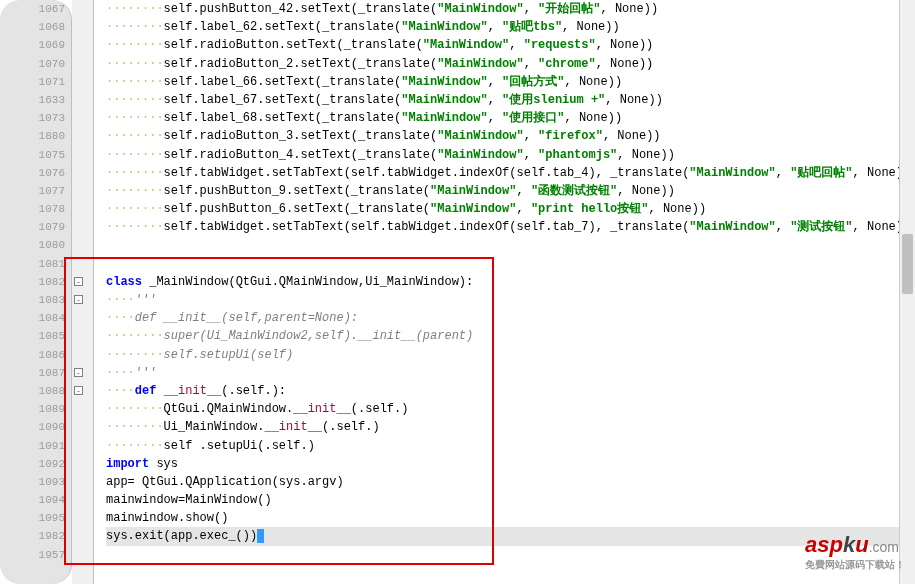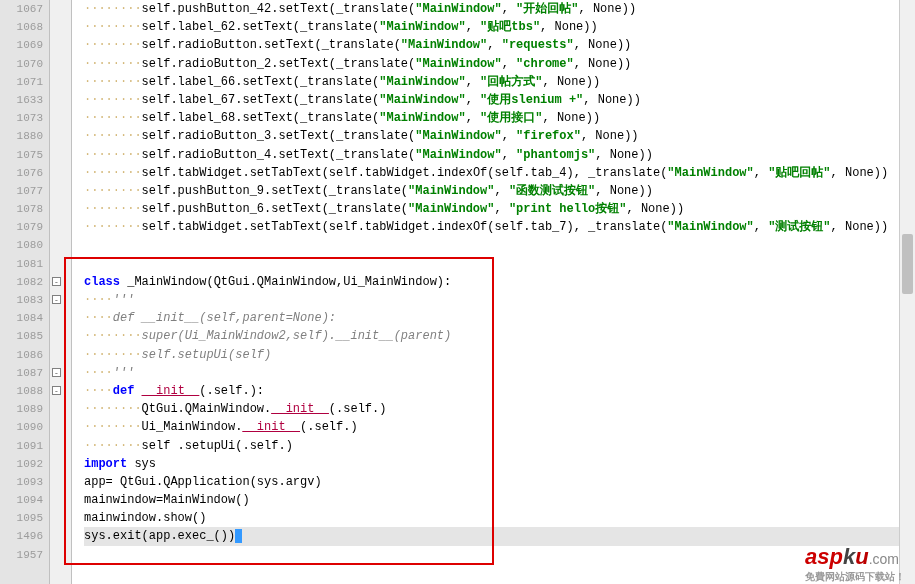--- a/index.html
+++ b/index.html
@@ -10,28 +10,29 @@
       width: 915px;
       height: 584px;
       overflow: hidden;
       position: relative;
     }
     .editor {
       display: flex;
       height: 100%;
     }
     .gutter {
-      width: 50px;
+      width: 72px;
       background: #e4e4e4;
       border-right: 1px solid #c0c0c0;
       text-align: right;
       padding-right: 6px;
       color: #808080;
       font-size: 11px;
       flex-shrink: 0;
+      border-radius: 20px;
     }
     .gutter .ln {
       height: 18.2px;
       line-height: 18.2px;
       color: #9c9c9c;
     }
     .fold-col {
       width: 14px;
       background: #f0f0f0;
       flex-shrink: 0;
@@ -65,41 +66,41 @@
     .line {
       height: 18.2px;
       line-height: 18.2px;
     }
     .line.hl {
       background: #e5e5e5;
     }
     .ws { color: #d4b87a; }
     .kw { color: #0000ff; font-weight: bold; }
     .str { color: #008000; font-weight: bold; }
-    .init { color: #b00040; text-decoration: underline; }
+    .init { color: #b00040; }
     .cmt { color: #808080; font-style: italic; }
     .none { color: #000; }
     .self { color: #000; }
     .selection {
       background: #3399ff;
       color: #fff;
     }
     .redbox {
       position: absolute;
       border: 2px solid #d00;
       pointer-events: none;
       left: 64px;
       top: 257px;
       width: 430px;
       height: 308px;
     }
     .watermark {
       position: absolute;
       right: 10px;
-      bottom: 0;
+      bottom: 12px;
       font-family: Arial, sans-serif;
       font-weight: bold;
       font-style: italic;
       font-size: 22px;
       pointer-events: none;
       margin-left: 10px;
     }
     .wm-asp { color: #c00; }
     .wm-k { color: #444; }
     .wm-u { color: #b00; }
@@ -151,21 +152,21 @@
       <div class="ln">1086</div>
       <div class="ln">1087</div>
       <div class="ln">1088</div>
       <div class="ln">1089</div>
       <div class="ln">1090</div>
       <div class="ln">1091</div>
       <div class="ln">1092</div>
       <div class="ln">1093</div>
       <div class="ln">1094</div>
       <div class="ln">1095</div>
-      <div class="ln">1496</div>
+      <div class="ln">1982</div>
       <div class="ln">1957</div>
     </div>
   <div class="fold-col" id="foldcol">
       <div class="mark" style="top: 277px;">-</div>
       <div class="mark" style="top: 295.2px;">-</div>
       <div class="mark" style="top: 368px;">-</div>
       <div class="mark" style="top: 386.2px;">-</div>
     </div>
   <div class="margin-col"></div>
   <div class="code" id="code"><div class="line"><span class="ws">········</span><span class="self">self</span><span>.pushButton_42.setText(_translate(</span><span class="str">"MainWindow"</span><span>, </span><span class="str">"开始回帖"</span><span>, </span><span class="none">None</span><span>))</span></div><div class="line"><span class="ws">········</span><span class="self">self</span><span>.label_62.setText(_translate(</span><span class="str">"MainWindow"</span><span>, </span><span class="str">"贴吧tbs"</span><span>, </span><span class="none">None</span><span>))</span></div><div class="line"><span class="ws">········</span><span class="self">self</span><span>.radioButton.setText(_translate(</span><span class="str">"MainWindow"</span><span>, </span><span class="str">"requests"</span><span>, </span><span class="none">None</span><span>))</span></div><div class="line"><span class="ws">········</span><span class="self">self</span><span>.radioButton_2.setText(_translate(</span><span class="str">"MainWindow"</span><span>, </span><span class="str">"chrome"</span><span>, </span><span class="none">None</span><span>))</span></div><div class="line"><span class="ws">········</span><span class="self">self</span><span>.label_66.setText(_translate(</span><span class="str">"MainWindow"</span><span>, </span><span class="str">"回帖方式"</span><span>, </span><span class="none">None</span><span>))</span></div><div class="line"><span class="ws">········</span><span class="self">self</span><span>.label_67.setText(_translate(</span><span class="str">"MainWindow"</span><span>, </span><span class="str">"使用slenium +"</span><span>, </span><span class="none">None</span><span>))</span></div><div class="line"><span class="ws">········</span><span class="self">self</span><span>.label_68.setText(_translate(</span><span class="str">"MainWindow"</span><span>, </span><span class="str">"使用接口"</span><span>, </span><span class="none">None</span><span>))</span></div><div class="line"><span class="ws">········</span><span class="self">self</span><span>.radioButton_3.setText(_translate(</span><span class="str">"MainWindow"</span><span>, </span><span class="str">"firefox"</span><span>, </span><span class="none">None</span><span>))</span></div><div class="line"><span class="ws">········</span><span class="self">self</span><span>.radioButton_4.setText(_translate(</span><span class="str">"MainWindow"</span><span>, </span><span class="str">"phantomjs"</span><span>, </span><span class="none">None</span><span>))</span></div><div class="line"><span class="ws">········</span><span class="self">self</span><span>.tabWidget.setTabText(</span><span class="self">self</span><span>.tabWidget.indexOf(</span><span class="self">self</span><span>.tab_4), _translate(</span><span class="str">"MainWindow"</span><span>, </span><span class="str">"贴吧回帖"</span><span>, </span><span class="none">None</span><span>))</span></div><div class="line"><span class="ws">········</span><span class="self">self</span><span>.pushButton_9.setText(_translate(</span><span class="str">"MainWindow"</span><span>, </span><span class="str">"函数测试按钮"</span><span>, </span><span class="none">None</span><span>))</span></div><div class="line"><span class="ws">········</span><span class="self">self</span><span>.pushButton_6.setText(_translate(</span><span class="str">"MainWindow"</span><span>, </span><span class="str">"print hello按钮"</span><span>, </span><span class="none">None</span><span>))</span></div><div class="line"><span class="ws">········</span><span class="self">self</span><span>.tabWidget.setTabText(</span><span class="self">self</span><span>.tabWidget.indexOf(</span><span class="self">self</span><span>.tab_7), _translate(</span><span class="str">"MainWindow"</span><span>, </span><span class="str">"测试按钮"</span><span>, </span><span class="none">None</span><span>))</span></div><div class="line"><span class="ws"></span></div><div class="line"><span class="ws"></span></div><div class="line"><span class="ws"></span><span class="kw">class</span><span> _MainWindow(QtGui.QMainWindow,Ui_MainWindow):</span></div><div class="line"><span class="ws">····</span><span class="cmt">'''</span></div><div class="line"><span class="ws">····</span><span class="cmt">def __init__(self,parent=None):</span></div><div class="line"><span class="ws">········</span><span class="cmt">super(Ui_MainWindow2,self).__init__(parent)</span></div><div class="line"><span class="ws">········</span><span class="cmt">self.setupUi(self)</span></div><div class="line"><span class="ws">····</span><span class="cmt">'''</span></div><div class="line"><span class="ws">····</span><span class="kw">def</span><span> </span><span class="init">__init__</span><span>(.</span><span class="self">self</span><span>.):</span></div><div class="line"><span class="ws">········</span><span>QtGui.QMainWindow.</span><span class="init">__init__</span><span>(.</span><span class="self">self</span><span>.)</span></div><div class="line"><span class="ws">········</span><span>Ui_MainWindow.</span><span class="init">__init__</span><span>(.</span><span class="self">self</span><span>.)</span></div><div class="line"><span class="ws">········</span><span class="self">self</span><span> .setupUi(.</span><span class="self">self</span><span>.)</span></div><div class="line"><span class="ws"></span><span class="kw">import</span><span> sys</span></div><div class="line"><span class="ws"></span><span>app= QtGui.QApplication(sys.argv)</span></div><div class="line"><span class="ws"></span><span>mainwindow=MainWindow()</span></div><div class="line"><span class="ws"></span><span>mainwindow.show()</span></div><div class="line hl"><span class="ws"></span><span>sys.exit</span><span class="paren">(</span><span>app.exec_()</span><span class="paren">)</span><span class="selection"> </span></div><div class="line"><span class="ws"></span></div></div>

